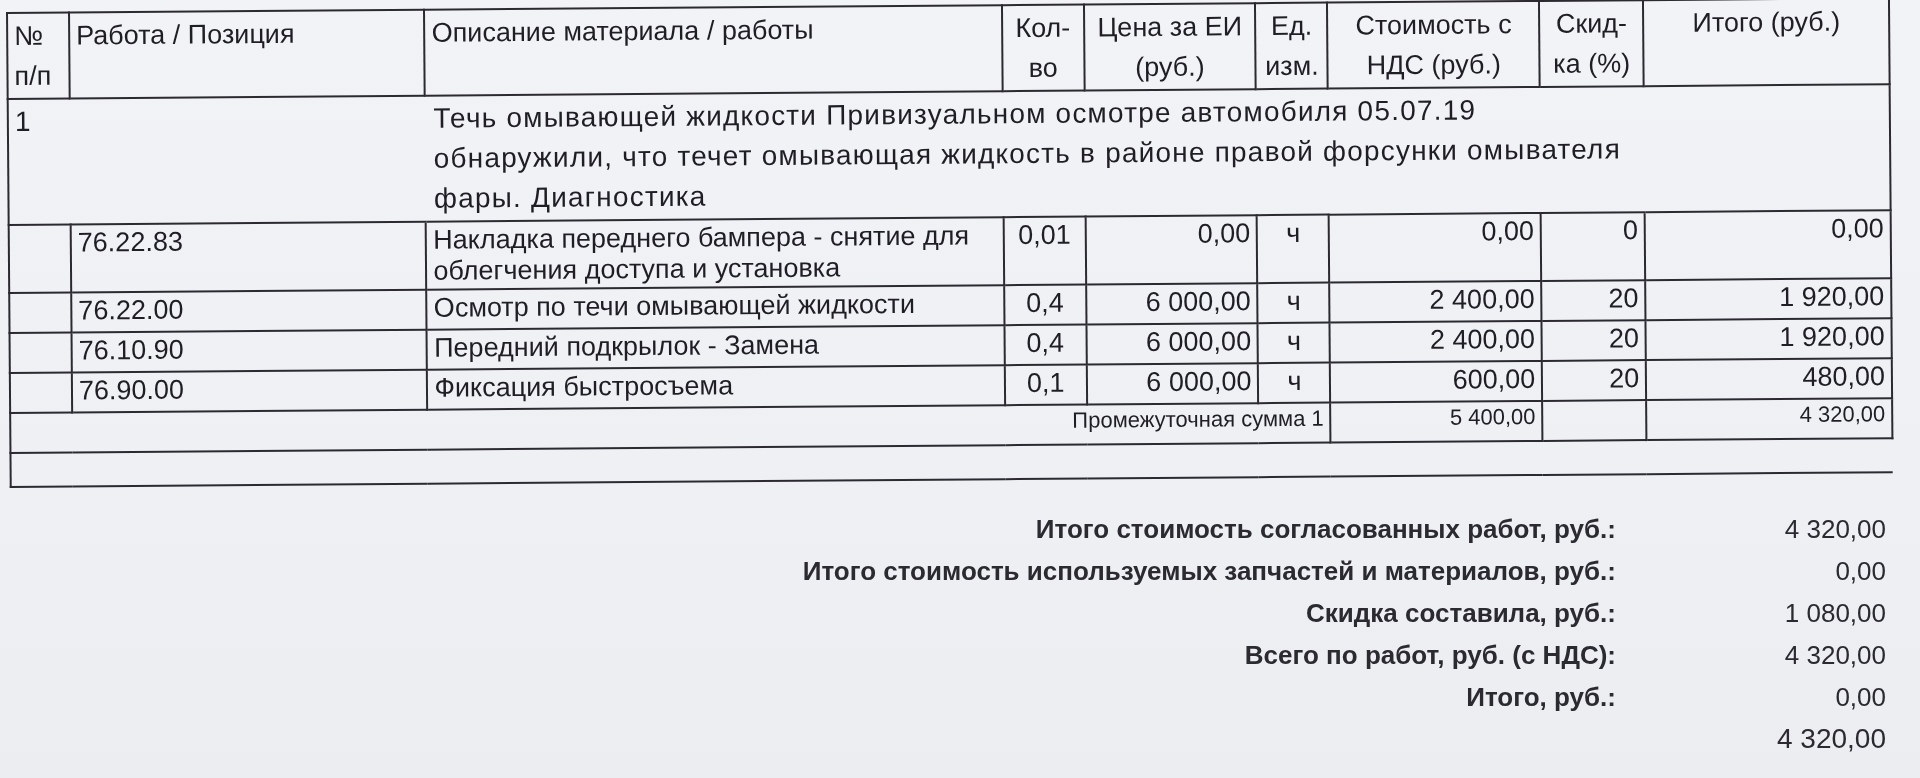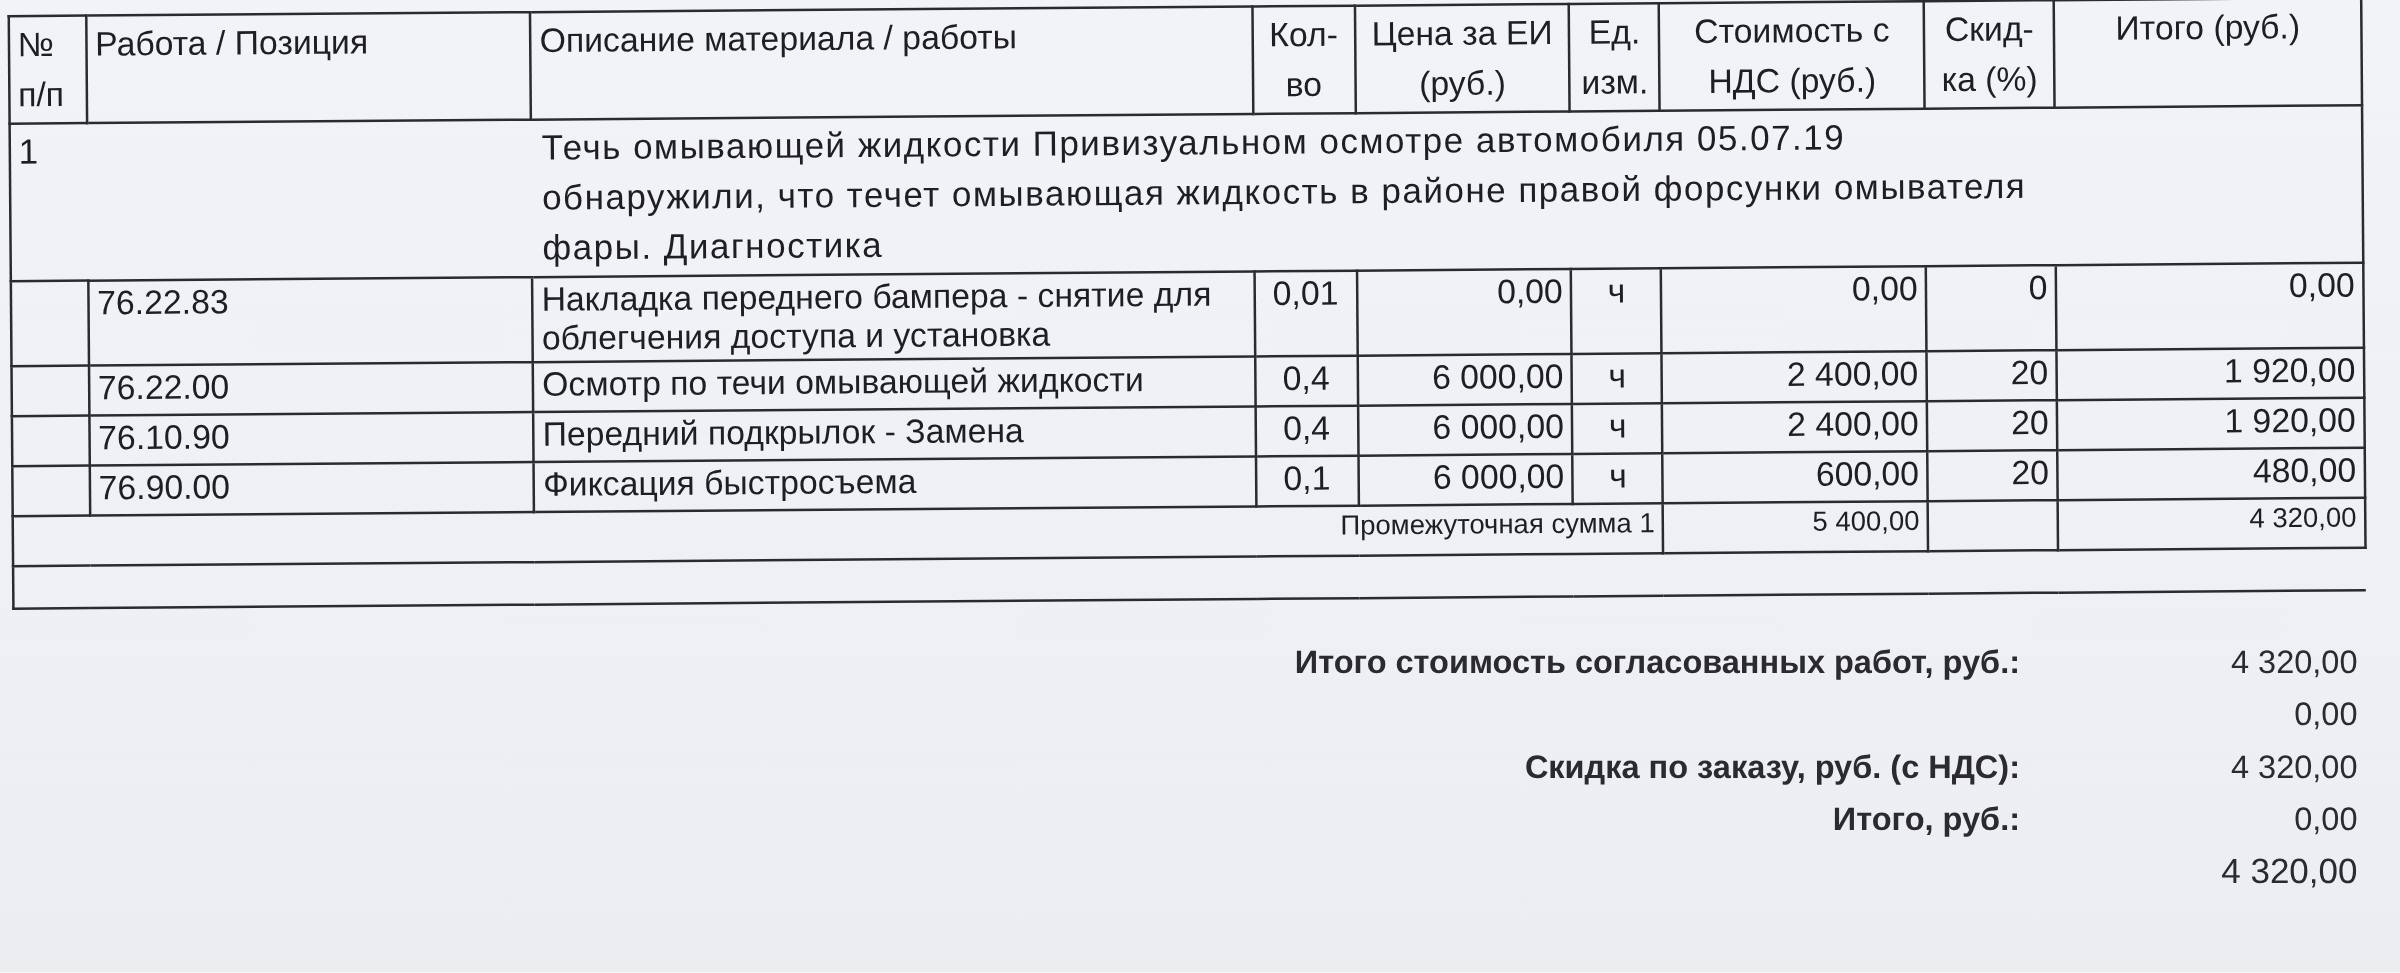--- a/index.html
+++ b/index.html
@@ -104,24 +104,29 @@
   </tr>
 </tbody>
   </table>
 
 <div class="totals">
   <div class="trow">
     <span class="tlab">Итого стоимость согласованных работ, руб.:</span>
     <span class="tval">4 320,00</span>
   </div>
   <div class="trow">
+    <span class="tlab">Итого стоимость используемых запчастей и материалов, руб.:</span>
     <span class="tval">0,00</span>
   </div>
   <div class="trow">
-    <span class="tlab">Скидка по заказу, руб. (с НДС):</span>
+    <span class="tlab">Скидка составила, руб.:</span>
+    <span class="tval">1 080,00</span>
+  </div>
+  <div class="trow">
+    <span class="tlab">Всего по работ, руб. (с НДС):</span>
     <span class="tval">4 320,00</span>
   </div>
   <div class="trow">
     <span class="tlab">Итого, руб.:</span>
     <span class="tval">0,00</span>
   </div>
   <div class="trow" style="font-size:28px">
     <span class="tval" style="font-size:28px">4 320,00</span>
   </div>
 </div>

